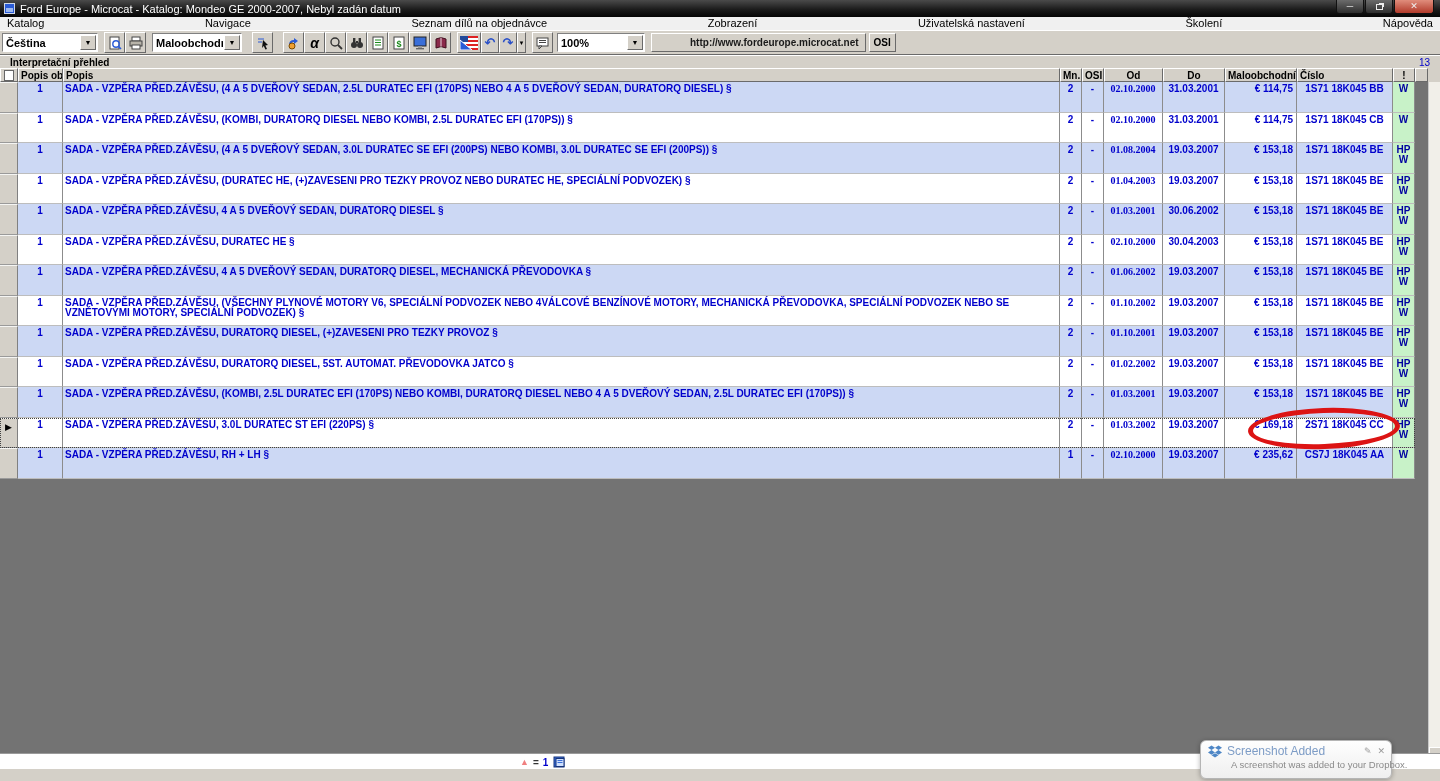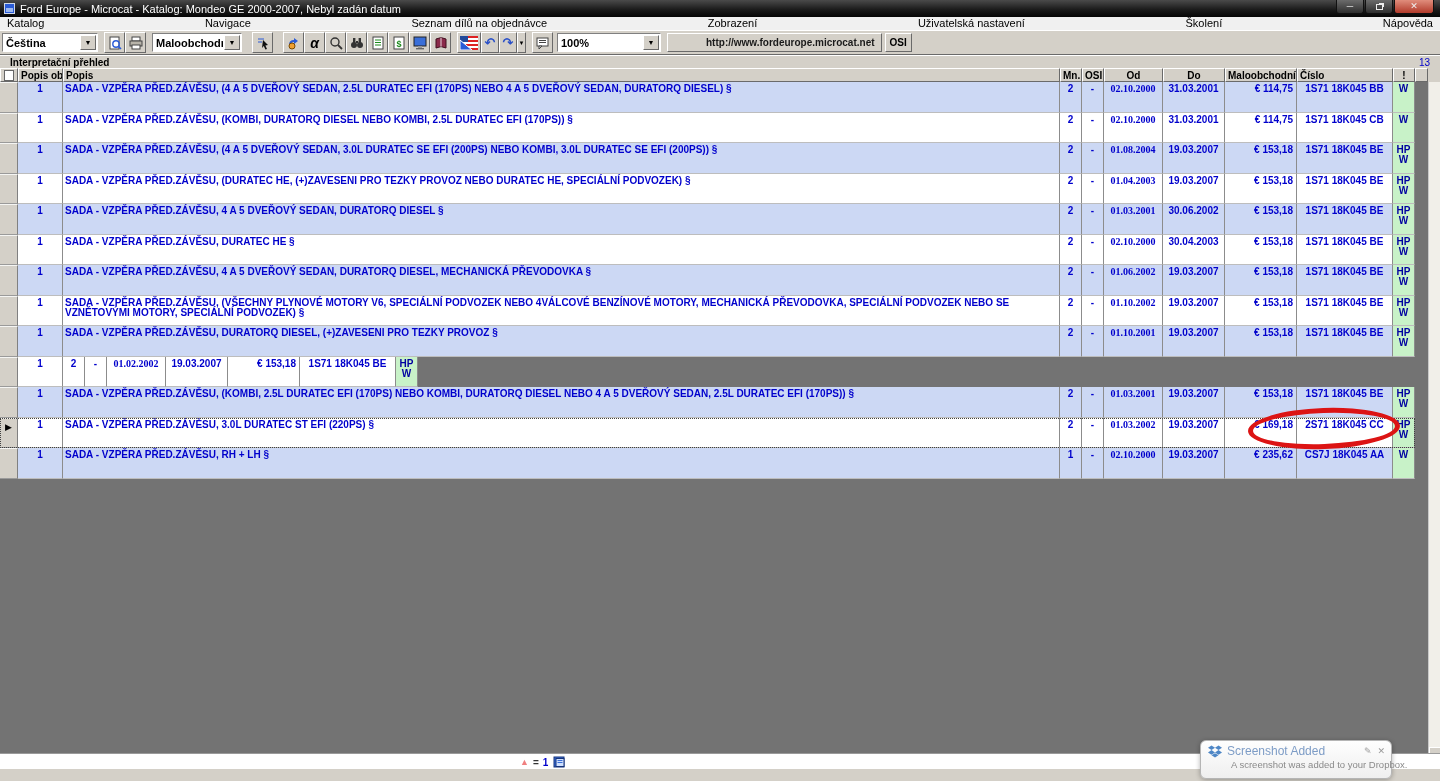--- a/index.html
+++ b/index.html
@@ -247,21 +247,21 @@
     <div class="tb-sep"></div>
     <div class="tb-btn">
       <svg width="13" height="13" viewBox="0 0 13 13">
         <rect x="1" y="2" width="11" height="8" fill="#fff" stroke="#444"></rect>
         <line x1="3" y1="4.5" x2="10" y2="4.5" stroke="#444"></line>
         <line x1="3" y1="6.5" x2="10" y2="6.5" stroke="#444"></line>
         <polygon points="3,10 3,13 6,10" fill="#fff" stroke="#444"></polygon>
       </svg>
     </div>
     <div class="tb-sep" style="width:4px;"></div>
-    <div class="combo" style="width:104px;">
+    <div class="combo" style="width:88px;">
       <span class="combo-text">100%</span>
       <span class="combo-btn">▼</span>
     </div>
     <div class="tb-sep"></div>
     <div class="url-box">
       <span>http://www.fordeurope.microcat.net</span>
     </div>
     <div class="osi-btn">
       <span>OSI</span>
     </div>
@@ -418,20 +418,21 @@
         <div class="cell c-price">€ 153,18</div>
         <div class="cell c-num">1S71 18K045 BE</div>
         <div class="cell c-flag">
           <div>HP</div>
           <div>W</div>
         </div>
       </div>
       <div class="t-row white">
         <div class="cell c-gutter"></div>
         <div class="cell c-img">1</div>
+        <div class="cell c-desc">SADA - VZPĚRA PŘED.ZÁVĚSU, DURATORQ DIESEL, 5ST. AUTOMAT. PŘEVODOVKA JATCO §</div>
         <div class="cell c-mn">2</div>
         <div class="cell c-osi">-</div>
         <div class="cell c-od">01.02.2002</div>
         <div class="cell c-do">19.03.2007</div>
         <div class="cell c-price">€ 153,18</div>
         <div class="cell c-num">1S71 18K045 BE</div>
         <div class="cell c-flag">
           <div>HP</div>
           <div>W</div>
         </div>

